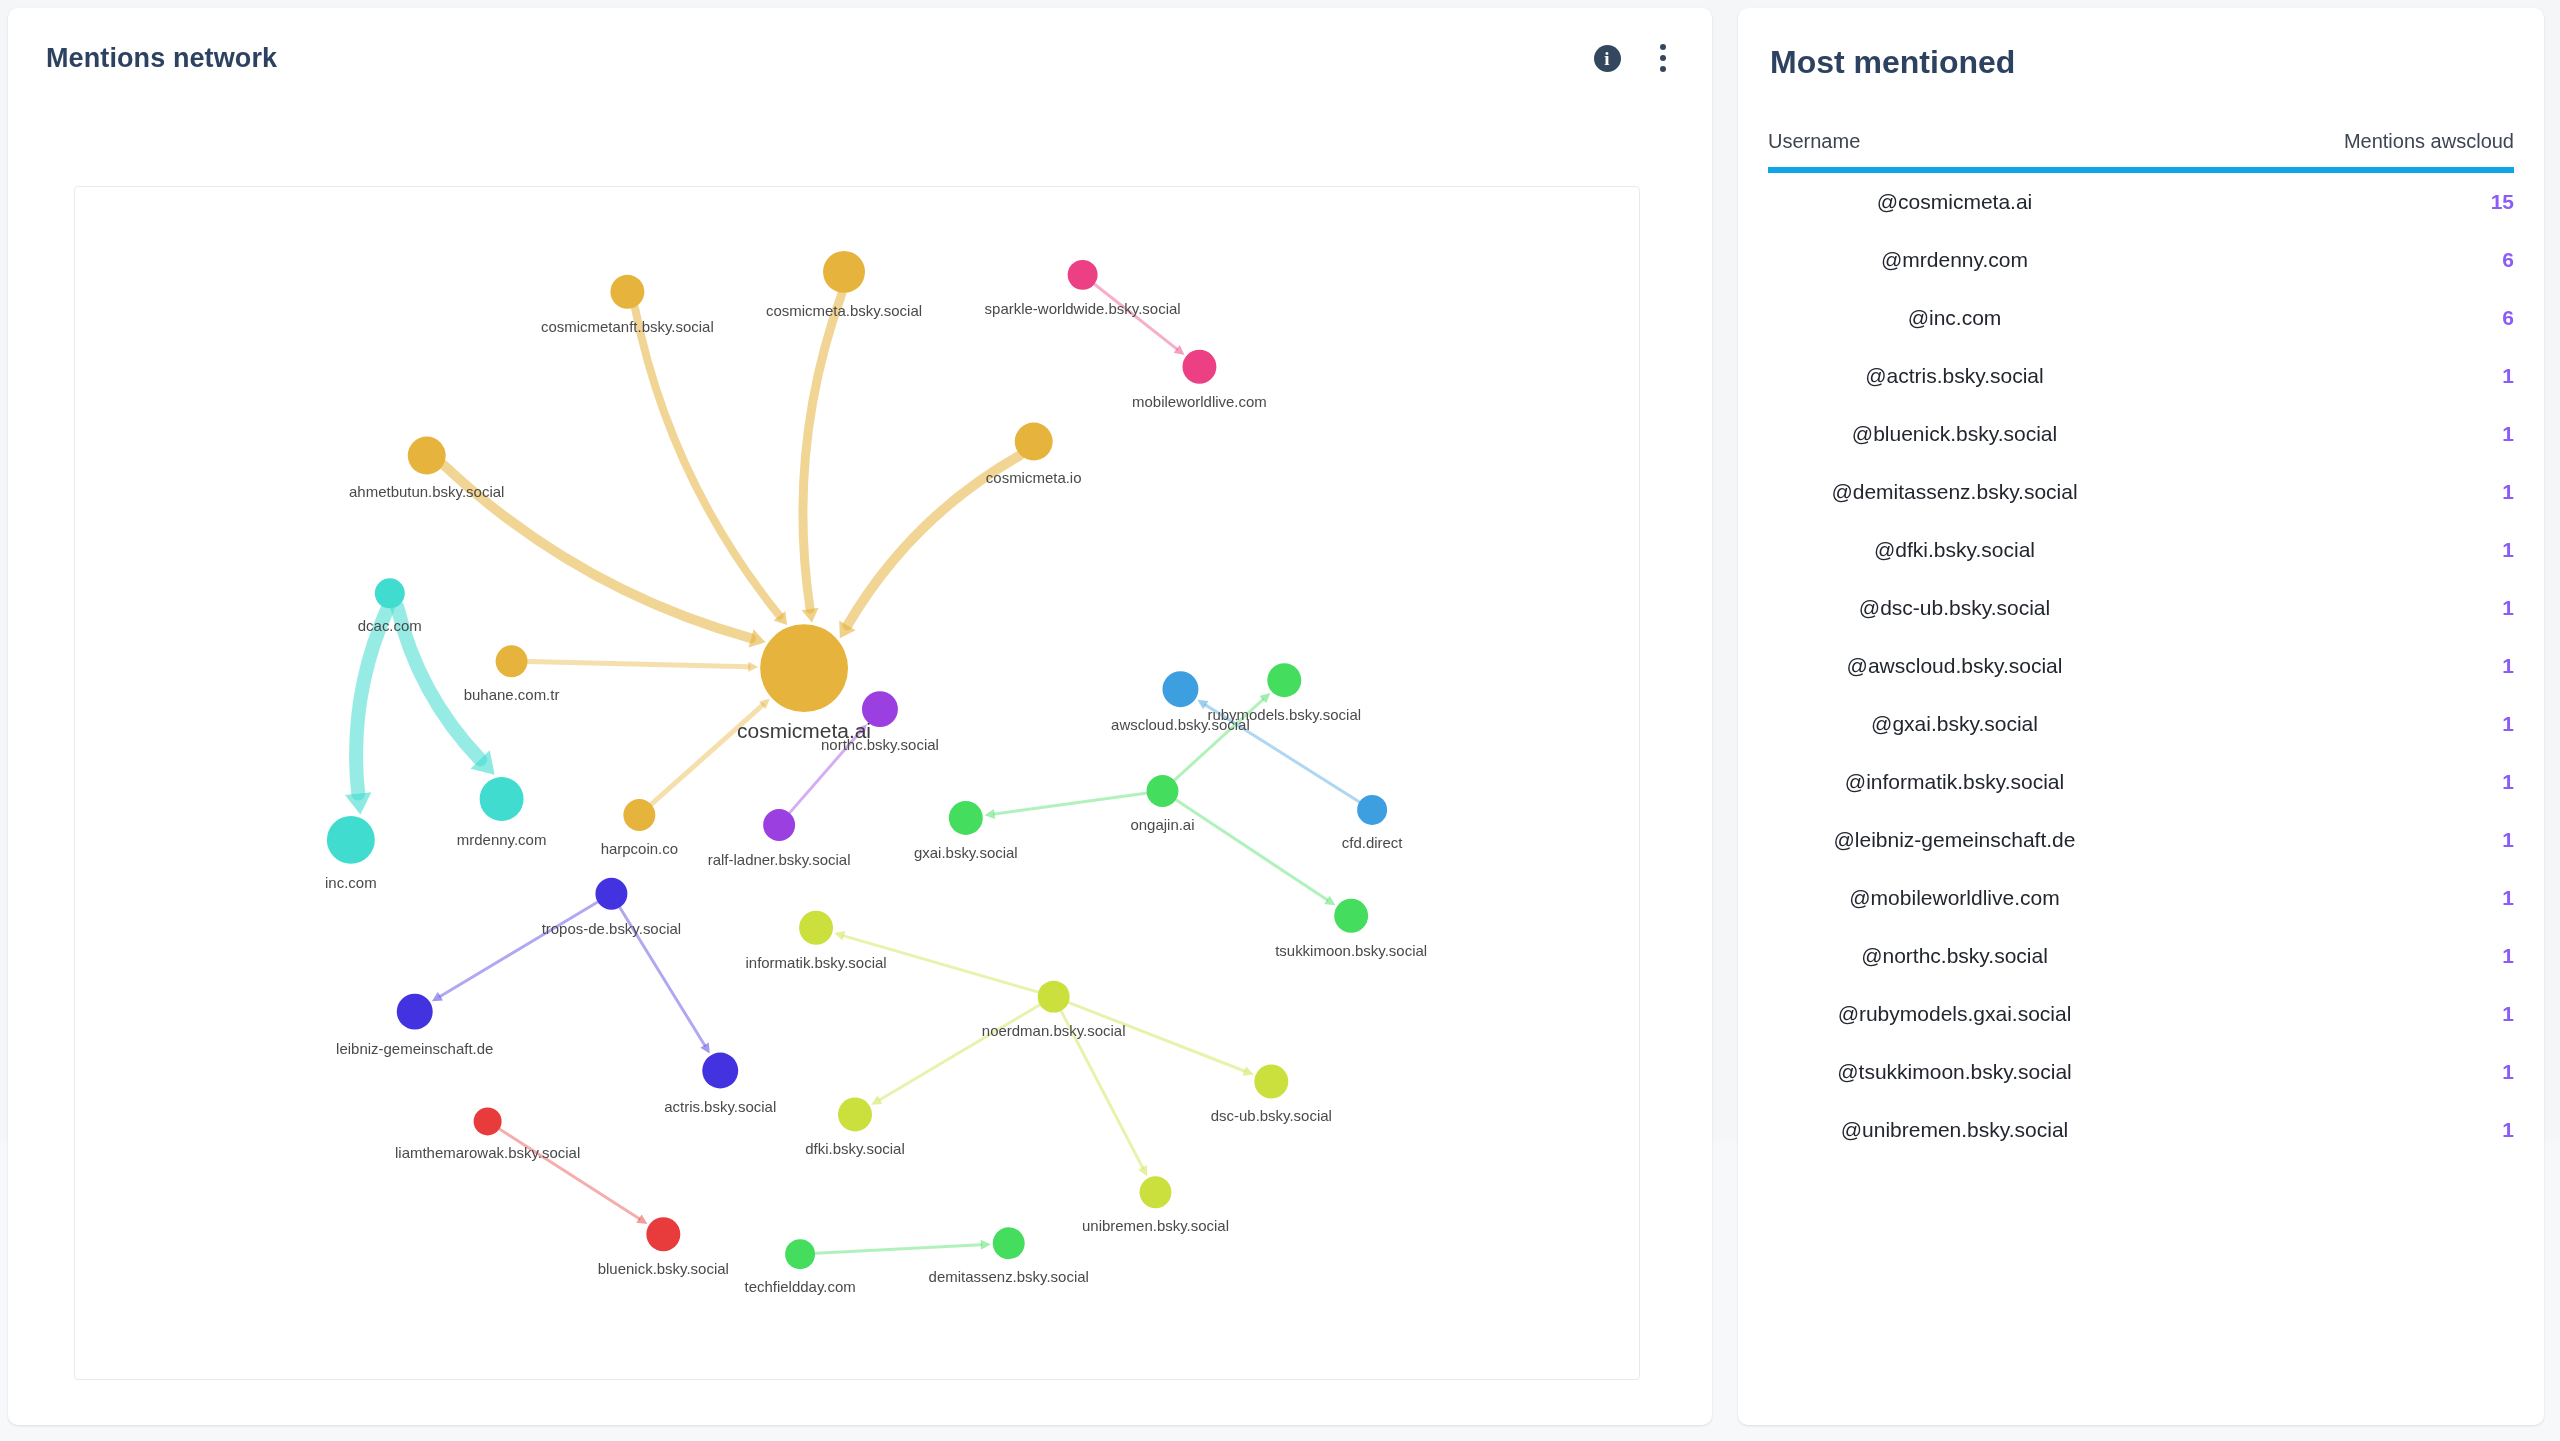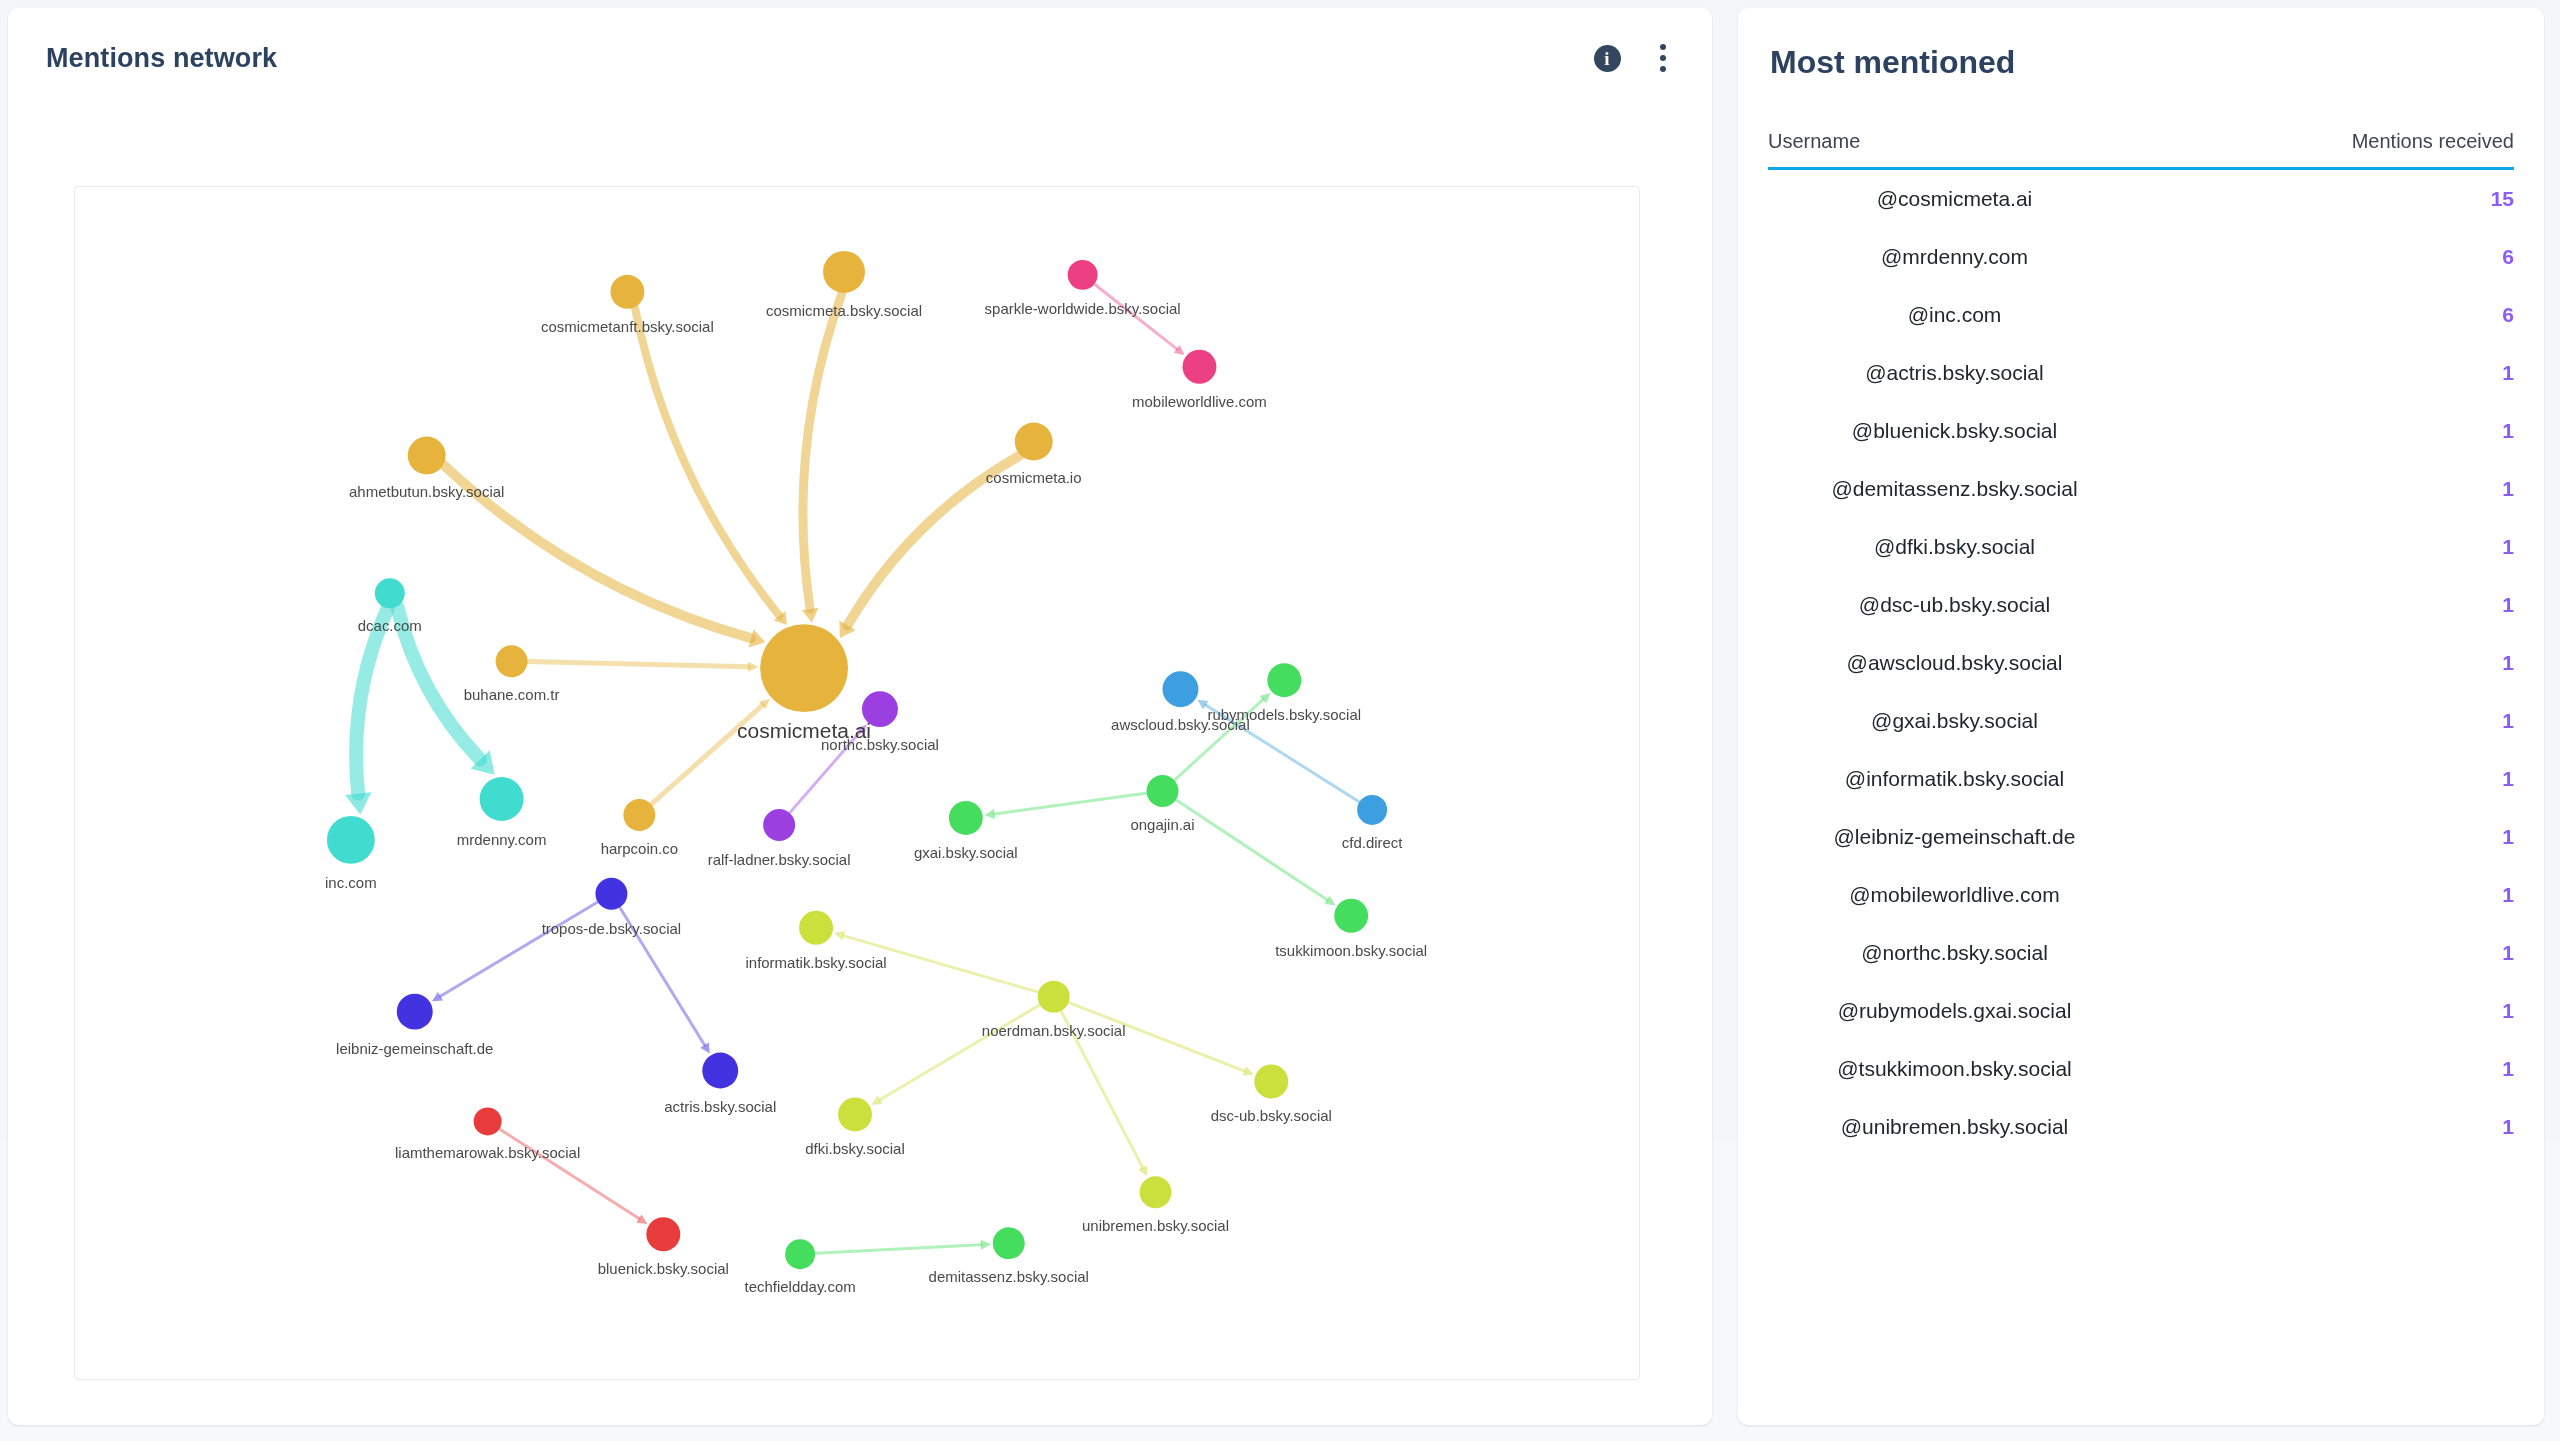--- a/index.html
+++ b/index.html
@@ -141,21 +141,21 @@
     width: 100%;
     border-collapse: collapse;
     table-layout: fixed;
   }
 
   table.mentions thead th {
     font-size: 20px;
     font-weight: normal;
     color: #3d4452;
     padding: 6px 0 14px 0;
-    border-bottom: 3px solid #0ea5e9;
+    border-bottom: 6px solid #0ea5e9;
   }
   table.mentions thead th.col-user { text-align: left; }
   table.mentions thead th.col-count { text-align: right; }
 
   table.mentions tbody td {
     font-size: 21px;
     color: #22262e;
     padding: 17px 0 17px 0;
     vertical-align: middle;
   }
@@ -314,21 +314,21 @@
 
   <section class="card card-table">
 
     <h2 class="tbl-title">Most mentioned</h2>
 
     <div class="tbl-wrap">
       <table class="mentions">
         <thead>
           <tr>
             <th class="col-user">Username</th>
-            <th class="col-count">Mentions received</th>
+            <th class="col-count">Mentions awscloud</th>
           </tr>
         </thead>
         <tbody id="mentions-body">
             <tr>
               <td class="cell-user">@cosmicmeta.ai</td>
               <td class="cell-count">15</td>
             </tr>
             <tr>
               <td class="cell-user">@mrdenny.com</td>
               <td class="cell-count">6</td>

